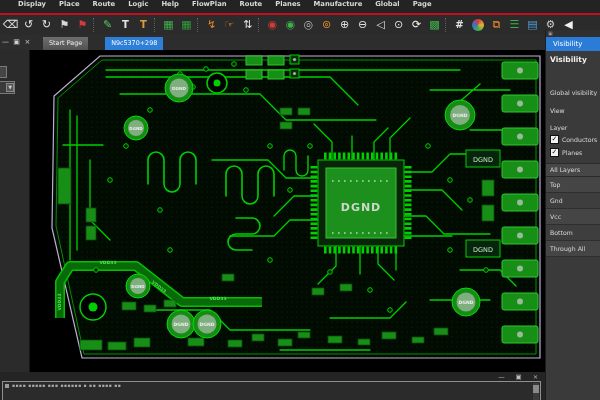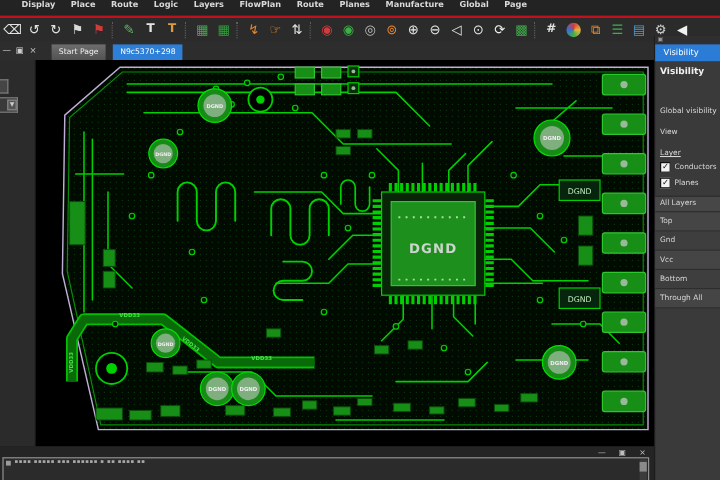--- a/index.html
+++ b/index.html
@@ -18,21 +18,21 @@
     font-size:11px;line-height:16px;flex:0 0 auto;cursor:pointer;}
   .tb-bold{font-weight:bold;font-size:10px;}
   .tb-sep{width:3px;height:14px;border-left:1px dotted #5e5e5e;flex:0 0 auto;}
   .tb-wheel{border-radius:50%;width:12px;height:12px;margin:0 2px;
     background:conic-gradient(#d23b3b,#e8b23a,#3fae4a,#3a6fd2,#d23b3b);}
   
   #tabbar{left:0;top:35px;width:545px;height:15px;background:#2d2d2d;display:flex;align-items:flex-end;}
   .winctl{font-size:7px;color:#cfcfcf;width:11px;text-align:center;margin-bottom:4px;cursor:pointer;}
   #tabbar .spacer{width:10px;}
   .tab{height:13px;line-height:13px;font-size:6.4px;padding:0 6px;color:#f0f0f0;
-    background:linear-gradient(#6e6e6e,#525252);margin-right:6px;cursor:pointer;white-space:nowrap;}
+    background:linear-gradient(#6e6e6e,#525252);margin-right:17px;cursor:pointer;white-space:nowrap;}
   .tab.active{background:#2e7fd8;color:#fff;}
   
   #leftstrip{left:0;top:50px;width:30px;height:322px;background:#2b2b2b;border-right:1px solid #171717;box-sizing:border-box;}
   #ls-box{position:absolute;left:0;top:16px;width:6px;height:10px;background:#454545;border:1px solid #7a7a7a;border-left:none;}
   #ls-drop{position:absolute;left:0;top:31px;width:14px;height:11px;background:#3a3a3a;border:1px solid #7a7a7a;border-left:none;
     display:flex;align-items:center;justify-content:flex-end;}
   #ls-drop span{font-size:5px;color:#cccccc;background:#555;border:1px solid #888;padding:0 1px;line-height:7px;}
   
   #canvas{left:30px;top:50px;width:515px;height:322px;background:#000;}
   
@@ -70,21 +70,21 @@
 <div id="menubar" class="abs">
 
     <span class="menu-item">Display</span>
 
     <span class="menu-item">Place</span>
 
     <span class="menu-item">Route</span>
 
     <span class="menu-item">Logic</span>
 
-    <span class="menu-item">Layers</span>
+    <span class="menu-item">Help</span>
 
     <span class="menu-item">FlowPlan</span>
 
     <span class="menu-item">Route</span>
 
     <span class="menu-item">Planes</span>
 
     <span class="menu-item">Manufacture</span>
 
     <span class="menu-item">Global</span>

